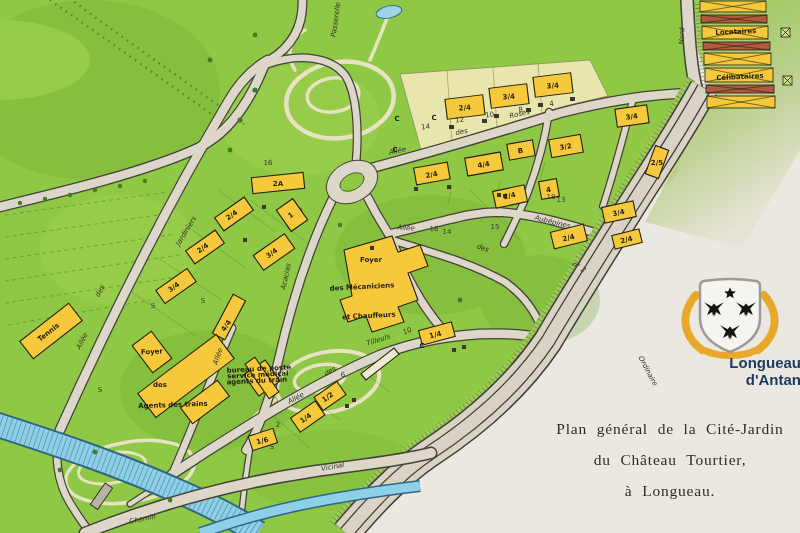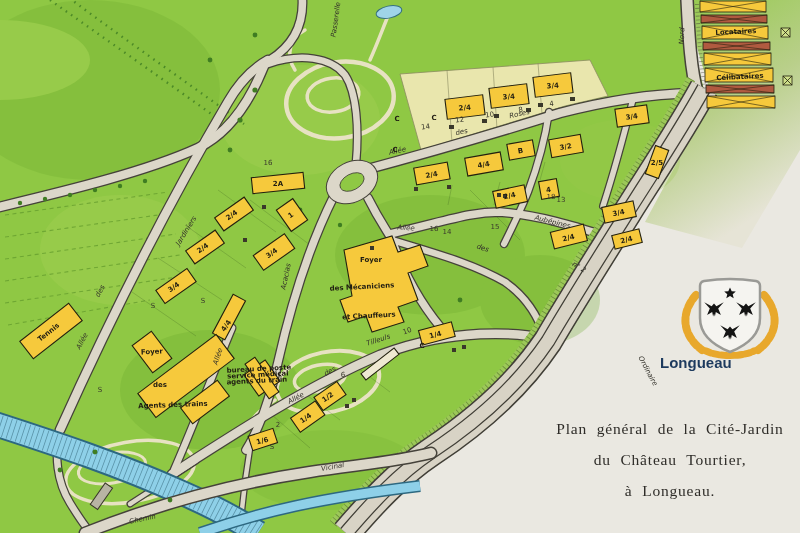--- a/index.html
+++ b/index.html
@@ -12,21 +12,21 @@
   .lbl.p{fill:#3a382c;}
   .rd{fill:none;stroke:#45423a;stroke-linecap:round;}
   .rp{fill:none;stroke:#dcd7c9;stroke-linecap:round;}
   .gpath{fill:none;stroke:#e7e2c2;stroke-linecap:round;}
   .bld{fill:#f6c93c;stroke:#23210f;stroke-width:1.1;}
   .shed{fill:#3a382a;stroke:none;}
   .lot{stroke:#2f4f1a;stroke-width:.5;opacity:.45;fill:none;}
   #title-block{position:absolute;left:515px;top:413px;width:310px;text-align:center;
     font-family:"Liberation Serif",serif;font-size:15.5px;line-height:31px;color:#2e2c28;
     letter-spacing:.8px;word-spacing:5px;}
-  #logo-text{position:absolute;left:660px;top:355px;width:141px;text-align:left;
+  #logo-text{position:absolute;left:660px;top:355px;width:141px;text-align:right;
     font-family:"Liberation Sans",sans-serif;font-weight:bold;font-size:15px;
     line-height:16.5px;color:#1d3a5e;}
 </style>
 </head>
 <body>
 
 <div id="stage">
 <svg id="map-svg" width="800" height="533" viewBox="0 0 800 533">
   <defs>
     <linearGradient id="fadeGreen" x1="0" y1="0" x2="0.4" y2="1">
@@ -362,20 +362,21 @@
     <path d="M700,286 Q700,282 704,281 Q730,277 756,281 Q760,282 760,286 L760,318 Q760,340 730,352 Q700,340 700,318 Z" fill="#f5f4f0" stroke="#9a9a96" stroke-width="2.5"></path>
     <polygon points="730,287.5 731.7,291.3 735.8,291.6 732.7,294.3 733.7,298.3 730,296.1 726.3,298.3 727.3,294.3 724.2,291.6 728.3,291.3" fill="#141414"></polygon>
     <use href="#eagle" transform="translate(714,308) scale(1.5)"></use>
     <use href="#eagle" transform="translate(746,308) scale(1.5)"></use>
     <use href="#eagle" transform="translate(730,331) scale(1.5)"></use>
   </g>
 </svg>
 
 <div id="logo-text">
   <div>Longueau</div>
+  <div>d'Antan</div>
 </div>
 
 <div id="title-block">
   <div>Plan général de la Cité-Jardin</div>
   <div>du Château Tourtier,</div>
   <div>à Longueau.</div>
 </div>
 </div>
 
 </body></html>

